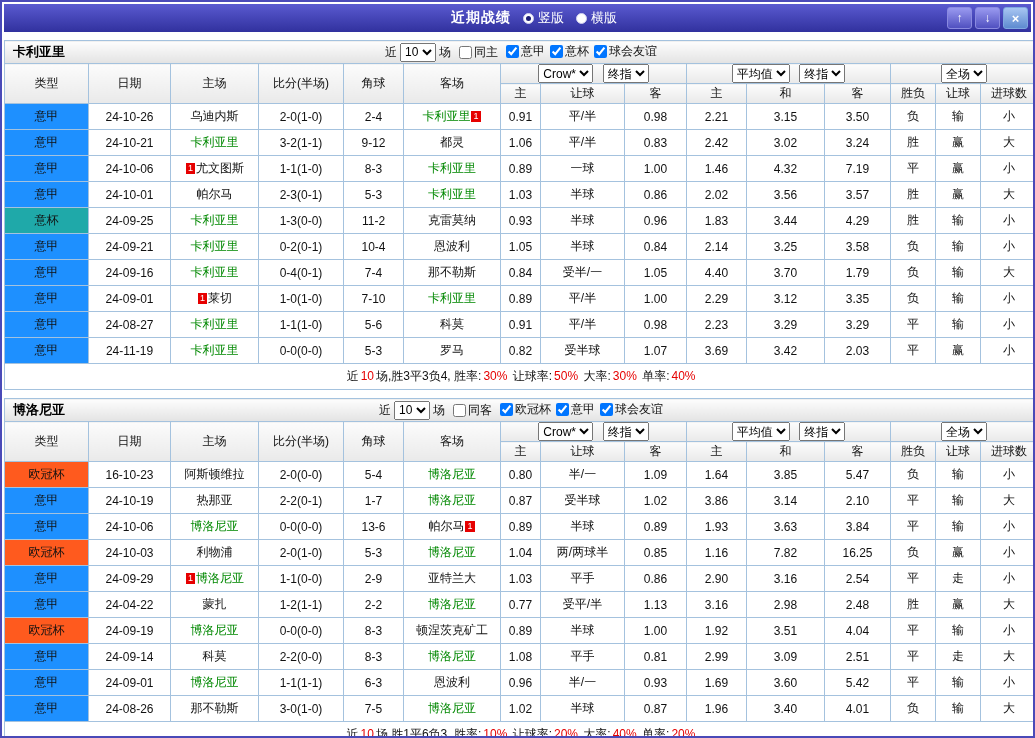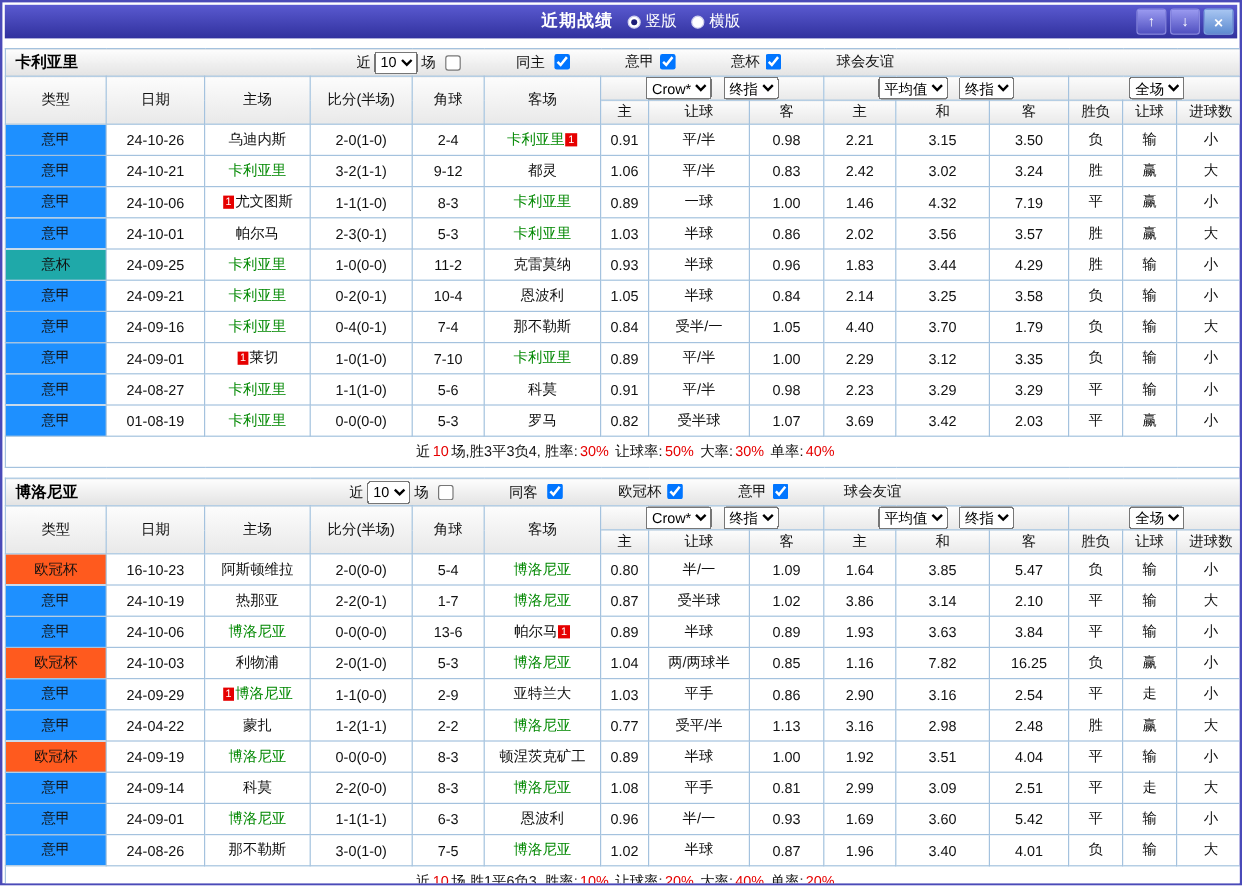--- a/index.html
+++ b/index.html
@@ -18,21 +18,21 @@
   .tb-btn.close { background:linear-gradient(180deg,#a8c6f2,#5e8bd0); border-color:#7fa8e0; font-size:13px; }
 
   
   table.stats { width:100%; border-collapse:collapse; table-layout:fixed; font-size:12px; margin-top:8px; }
   .stats th, .stats td { border:1px solid var(--border,#a4c2de); text-align:center; padding:0; white-space:nowrap; overflow:hidden; font-weight:normal; color:#111; }
   .stats td { height:26px; }
   .section-cell { background:linear-gradient(180deg,#fdfdfd,#e3e3e3); height:22px; }
   .section-header { display:flex; align-items:center; height:22px; position:relative; }
   .team-title { position:absolute; left:8px; font-weight:bold; font-size:13px; color:#000; }
   .filters { margin:0 auto; display:flex; align-items:center; gap:3px; font-size:12px; }
-  .cb { display:inline-flex; align-items:center; margin-left:5px; cursor:pointer;gap:44px; }
+  .cb { display:inline-flex; align-items:center; margin-left:5px; cursor:pointer; }
   .cb input { margin:0 2px 0 0; width:13px; height:13px; }
   .hdr { background:linear-gradient(180deg,#fcfcfc,#e9e9e9); height:20px; }
   .dd-cell select { margin:0 3px; }
   select { font-size:12px; height:19px; font-family:inherit; }
   .type-cell { color:#fff; }
   .score { color:var(--score,#e60000); }
   .focus { color:var(--green,#008800); }
   .red { color:var(--red,#e60000); }
   .blue { color:var(--blue,#0000dd); }
   .rank-badge { display:inline-block; background:#e60000; color:#fff; font-size:9px; line-height:11px; padding:0 2px; margin:0 1px; position:relative; top:-1px; }
@@ -206,21 +206,21 @@
             <td>3.56</td>
             <td>3.57</td>
             <td class="red">胜</td>
             <td class="red">赢</td>
             <td class="red">大</td>
           </tr>
           <tr>
             <td class="type-cell" style="background-color: rgb(31, 169, 169);">意杯</td>
             <td>24-09-25</td>
             <td class="team-cell"><span class="focus">卡利亚里</span></td>
-            <td class="score">1-0(0-0)</td>
+            <td class="score">1-3(0-0)</td>
             <td>11-2</td>
             <td class="team-cell"><span>克雷莫纳</span></td>
             <td>0.93</td>
             <td>半球</td>
             <td>0.96</td>
             <td>1.83</td>
             <td>3.44</td>
             <td>4.29</td>
             <td class="red">胜</td>
             <td class="blue">输</td>
@@ -289,21 +289,21 @@
             <td>0.98</td>
             <td>2.23</td>
             <td>3.29</td>
             <td>3.29</td>
             <td class="blue">平</td>
             <td class="blue">输</td>
             <td class="blue">小</td>
           </tr>
           <tr>
             <td class="type-cell" style="background-color: rgb(30, 144, 255);">意甲</td>
-            <td>01-08-19</td>
+            <td>24-11-19</td>
             <td class="team-cell"><span class="focus">卡利亚里</span></td>
             <td class="score">0-0(0-0)</td>
             <td>5-3</td>
             <td class="team-cell"><span>罗马</span></td>
             <td>0.82</td>
             <td>受半球</td>
             <td>1.07</td>
             <td>3.69</td>
             <td>3.42</td>
             <td>2.03</td>

